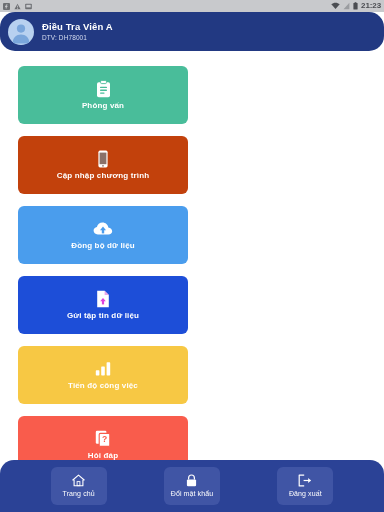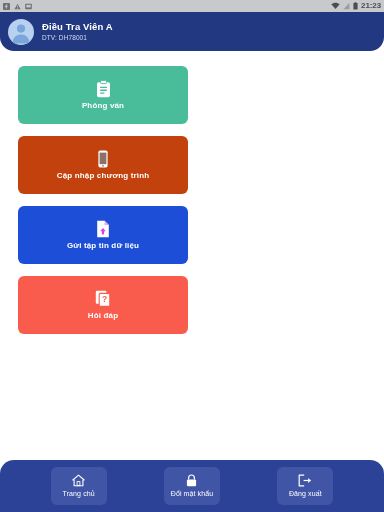--- a/index.html
+++ b/index.html
@@ -53,20 +53,21 @@
     left: 0;
     width: 384px;
     height: 39px;
     background: #223982;
     border-bottom-left-radius: 14px;
     border-bottom-right-radius: 14px;
     box-sizing: border-box;
     display: flex;
     align-items: center;
     padding-left: 8px;
+    border-radius: 15px;
   }
   .avatar {
     width: 26px;
     height: 26px;
     border-radius: 50%;
     background: #b8d1f0;
     display: flex;
     align-items: flex-end;
     justify-content: center;
     overflow: hidden;
@@ -238,33 +239,53 @@
     <div class="tile-icon">
       <svg width="12" height="18" viewBox="0 0 12 18">
         <rect x="1.4" y="0.6" width="9.2" height="16.8" rx="1.6" fill="#ffffff"></rect>
         <rect x="2.6" y="2.6" width="6.8" height="11.6" fill="#8a7169"></rect>
         <circle cx="6" cy="15.8" r="0.85" fill="#8a7169"></circle>
       </svg>
     </div>
     <div class="tile-label">Cập nhập chương trình</div>
   </div>
 
+  <div class="tile" style="background:#4a9ded">
+    <div class="tile-icon">
+      <svg width="20" height="15" viewBox="0 0 20 15">
+        <path d="M4.8 13.4 C2.2 13.4 0.6 11.7 0.6 9.6 C0.6 7.7 2 6.1 3.9 5.9 C4.4 3.3 6.7 1.4 9.5 1.4 C12.5 1.4 15 3.6 15.3 6.5 C17.5 6.7 19.2 8.4 19.2 10.2 C19.2 12 17.6 13.4 15.4 13.4 Z" fill="#ffffff"></path>
+        <path d="M10 5.4 L13 9.2 L7 9.2 Z" fill="#4a9ded"></path>
+        <rect x="8.8" y="8.8" width="2.4" height="3.6" fill="#4a9ded"></rect>
+      </svg>
+    </div>
+    <div class="tile-label">Đồng bộ dữ liệu</div>
+  </div>
 
   <div class="tile" style="background:#1d4ed8">
     <div class="tile-icon">
       <svg width="14" height="18" viewBox="0 0 14 18">
         <path d="M1.2 0.8 H8.6 L12.8 5 V17.2 H1.2 Z" fill="#ffffff"></path>
         <path d="M8.6 0.8 L12.8 5 H8.6 Z" fill="#e9a6e9"></path>
         <path d="M7 8 L9.8 11.3 H4.2 Z" fill="#dd42dd"></path>
         <rect x="5.9" y="11" width="2.2" height="3.4" fill="#dd42dd"></rect>
       </svg>
     </div>
     <div class="tile-label">Gửi tập tin dữ liệu</div>
   </div>
 
+  <div class="tile" style="background:#f7c844">
+    <div class="tile-icon">
+      <svg width="16" height="15" viewBox="0 0 16 15">
+        <rect x="0.8" y="9.2" width="3.6" height="5.2" rx="0.7" fill="#ffffff"></rect>
+        <rect x="6.2" y="5.4" width="3.6" height="9" rx="0.7" fill="#ffffff"></rect>
+        <rect x="11.6" y="1.2" width="3.6" height="13.2" rx="0.7" fill="#ffffff"></rect>
+      </svg>
+    </div>
+    <div class="tile-label">Tiến độ công việc</div>
+  </div>
 
   <div class="tile" style="background:#f95c4c">
     <div class="tile-icon">
       <svg width="16" height="17" viewBox="0 0 16 17">
         <rect x="0.8" y="0.8" width="10.6" height="13" rx="1.2" fill="#ffffff"></rect>
         <rect x="4.2" y="3.4" width="10.6" height="13" rx="1.2" fill="#ffffff" stroke="#f95c4c" stroke-width="1.1"></rect>
         <text x="9.5" y="12.4" font-family="'Liberation Sans', sans-serif" font-size="8.6" font-weight="bold" fill="#f95c4c" text-anchor="middle">?</text>
       </svg>
     </div>
     <div class="tile-label">Hỏi đáp</div>

